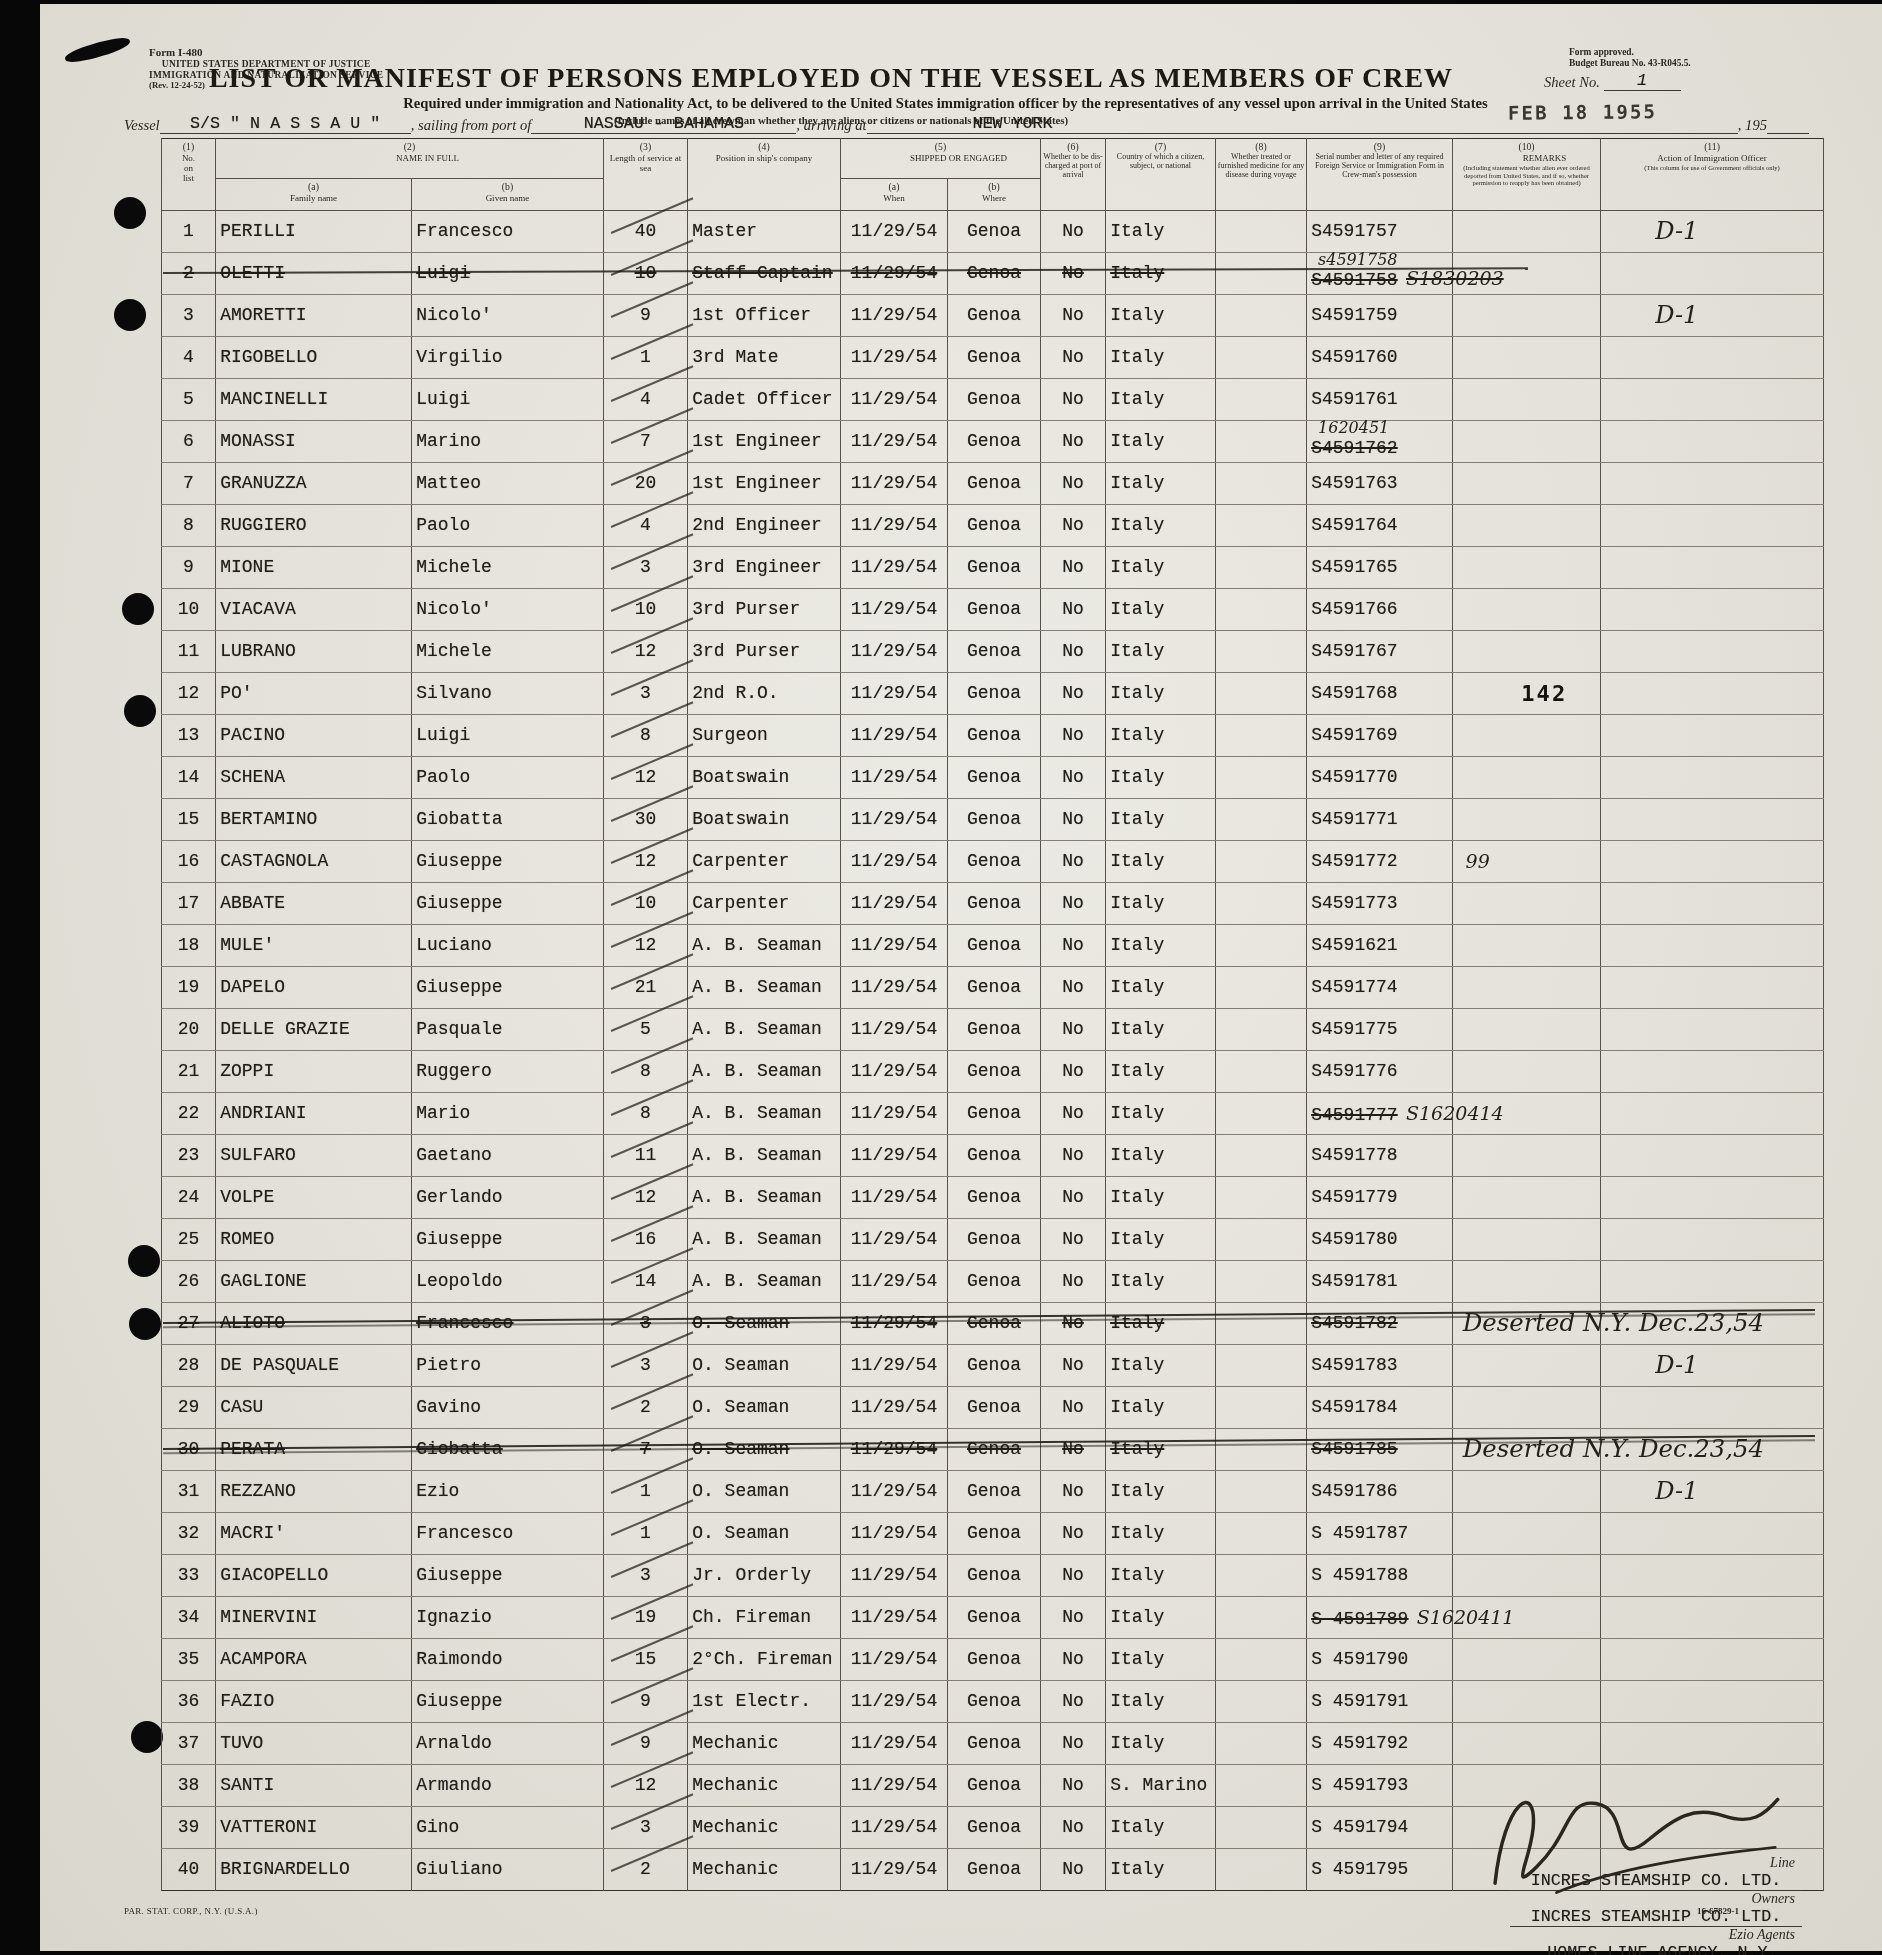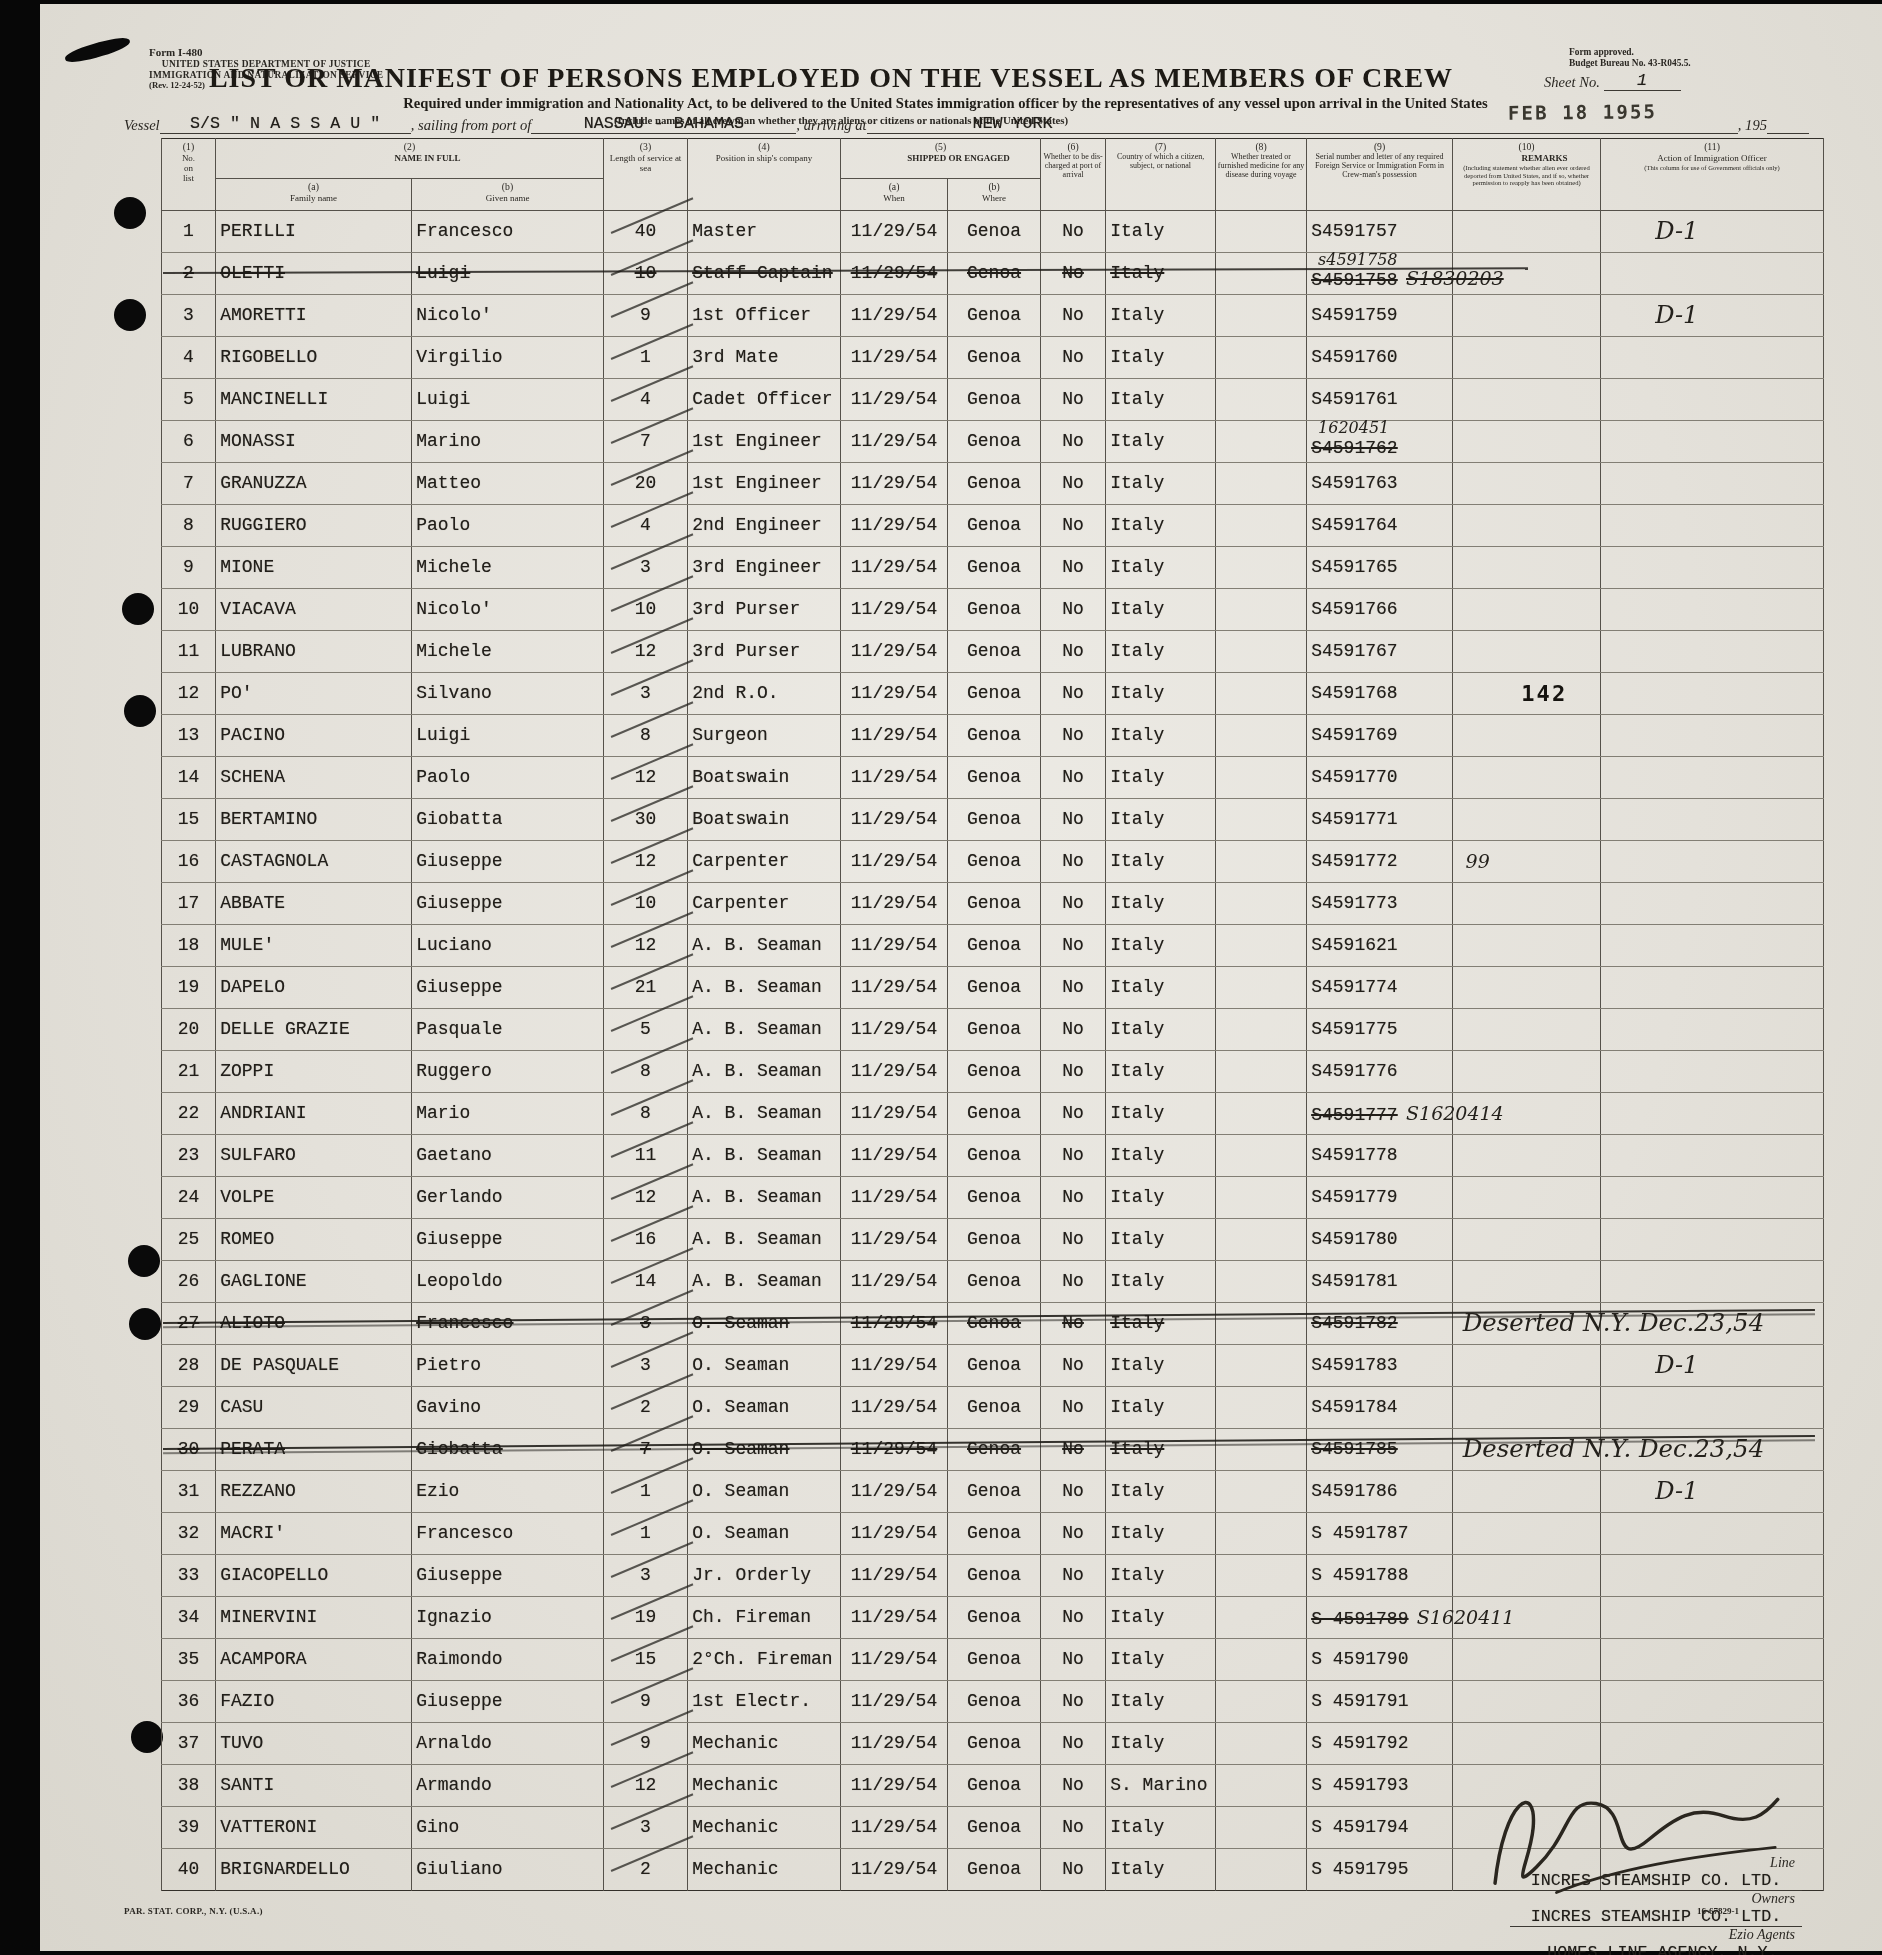--- a/index.html
+++ b/index.html
@@ -47,21 +47,21 @@
   .crew-table { position:absolute; left:121px; top:134px; border-collapse:collapse; table-layout:fixed;
     width:1663px; border:1.4px solid #33302a; }
   .crew-table th, .crew-table td { border-left:0.7px solid #55514a; border-right:0.7px solid #55514a; overflow:visible; }
   thead th { vertical-align:top; padding:2.1px 1.4px 0.7px; text-align:center; font-weight:normal; border-bottom:0.7px solid #55514a; }
   tr.h-main th { height:36px; }
   tr.h-sub  th { height:28px; }
   thead { border-bottom:1.4px solid #33302a; }
   th .num { font-size:9.7px; margin-bottom:0.7px; }
   th .lbl { font-size:9px; line-height:1.12; }
   th .lbl.pre { white-space:pre-line; }
-  th .lbl.b { font-weight:bold;margin-left:36px; }
+  th .lbl.b { font-weight:normal;margin-left:36px; }
   th .lbl.sm { font-size:8px; }
   th .sub { font-size:6.6px; line-height:1.1; margin-top:1.4px; }
   tbody td { height:41px; padding:0 4.2px; vertical-align:middle; border-bottom:0.7px solid #827e74; position:relative; }
   tbody tr:last-child td { border-bottom:none; }
   .c-no,.c-svc,.c-when,.c-where,.c-dis { text-align:center; }
   .c-serial { white-space:nowrap; }
   .strike { text-decoration:line-through; text-decoration-thickness:1.7px; }
   .svc-slash { position:absolute; left:7px; top:21px; width:89px; height:1.7px;
     background:rgba(32,30,26,.72); transform:rotate(-23deg); transform-origin:left center; pointer-events:none; }
   .row-strike { position:absolute; left:1.4px; top:19.5px; width:1652px; height:0;
@@ -77,21 +77,21 @@
   .action-hw { font-size:24px; margin-left:50px; white-space:nowrap;text-align:center; }
   .deserted { position:absolute; left:9.7px; top:5.6px; font-size:24.4px; white-space:nowrap; z-index:7; }
   .stamp { font-family:"DejaVu Sans Mono","Liberation Mono",monospace; font-weight:bold; font-size:22px;
     letter-spacing:2.1px; margin-left:64px; color:#15130f; }
 
   
   .footer-line { position:absolute; left:77px; top:1851px; width:1685px; display:flex; align-items:flex-end;flex-direction:column; }
   .footer-line .flabel { font-size:14px; margin:0 7px; }
   .footer-line .blank { border-bottom:1.1px solid #3c3933; }
   .fw420{width:292px}.fw400{width:279px}
-  .print-note { position:absolute; left:84px; top:1902px; font-size:9px; font-weight:bold; letter-spacing:0.3px; }
+  .print-note { position:absolute; left:84px; top:1902px; font-size:9px; font-weight:normal; letter-spacing:0.3px; }
   .plate-no { position:absolute; left:1657px; top:1902px; font-size:9px; font-weight:bold; }
   .signature { position:absolute; left:1426px; top:1746px; transform:rotate(-7deg); z-index:8; }
 </style>
 </head>
 <body>
 
 <div class="paper">
 
   <div class="scan-mark"></div>
   <div class="hole" style="top:193px"></div>

